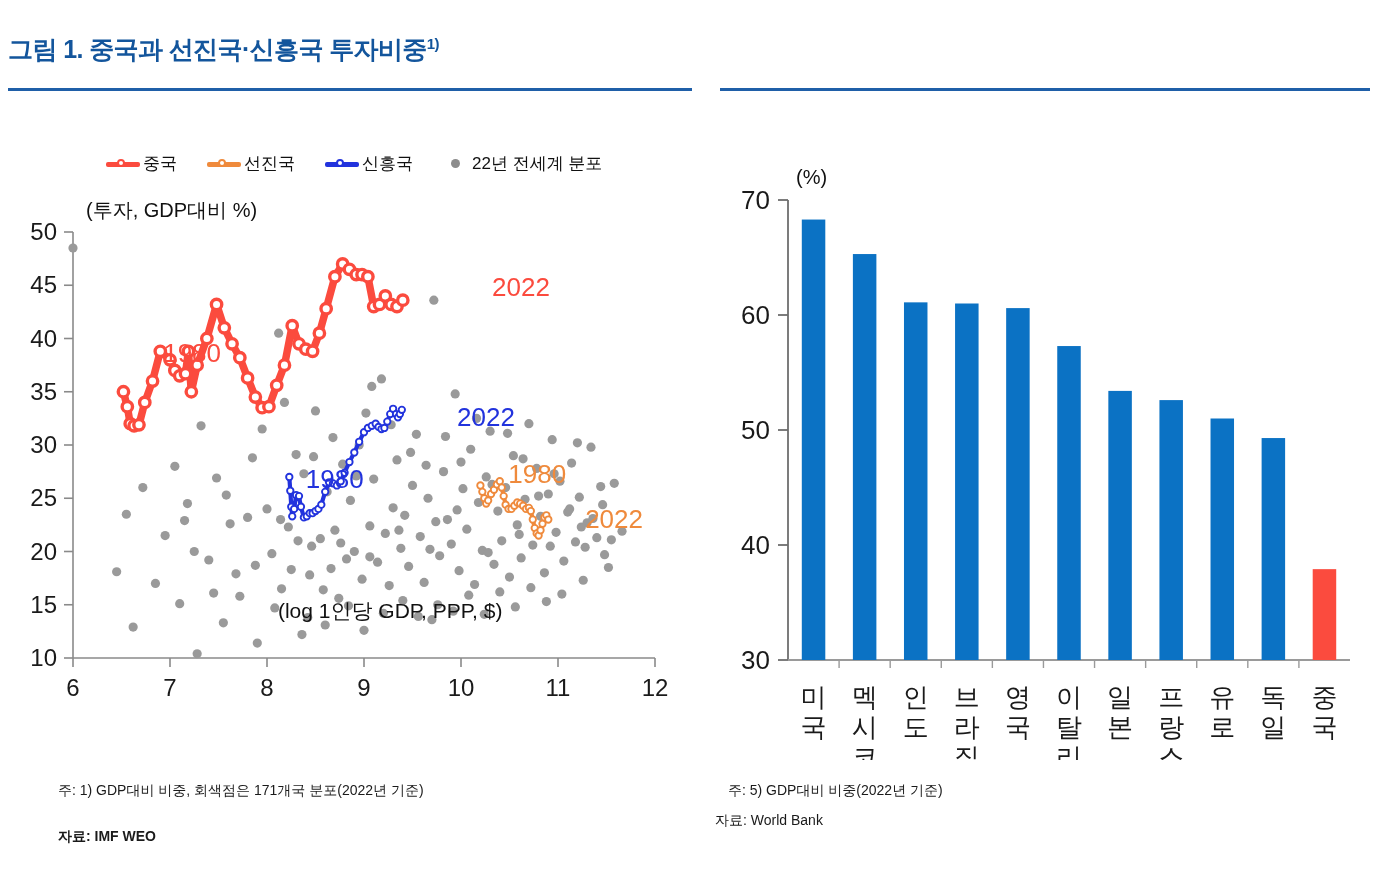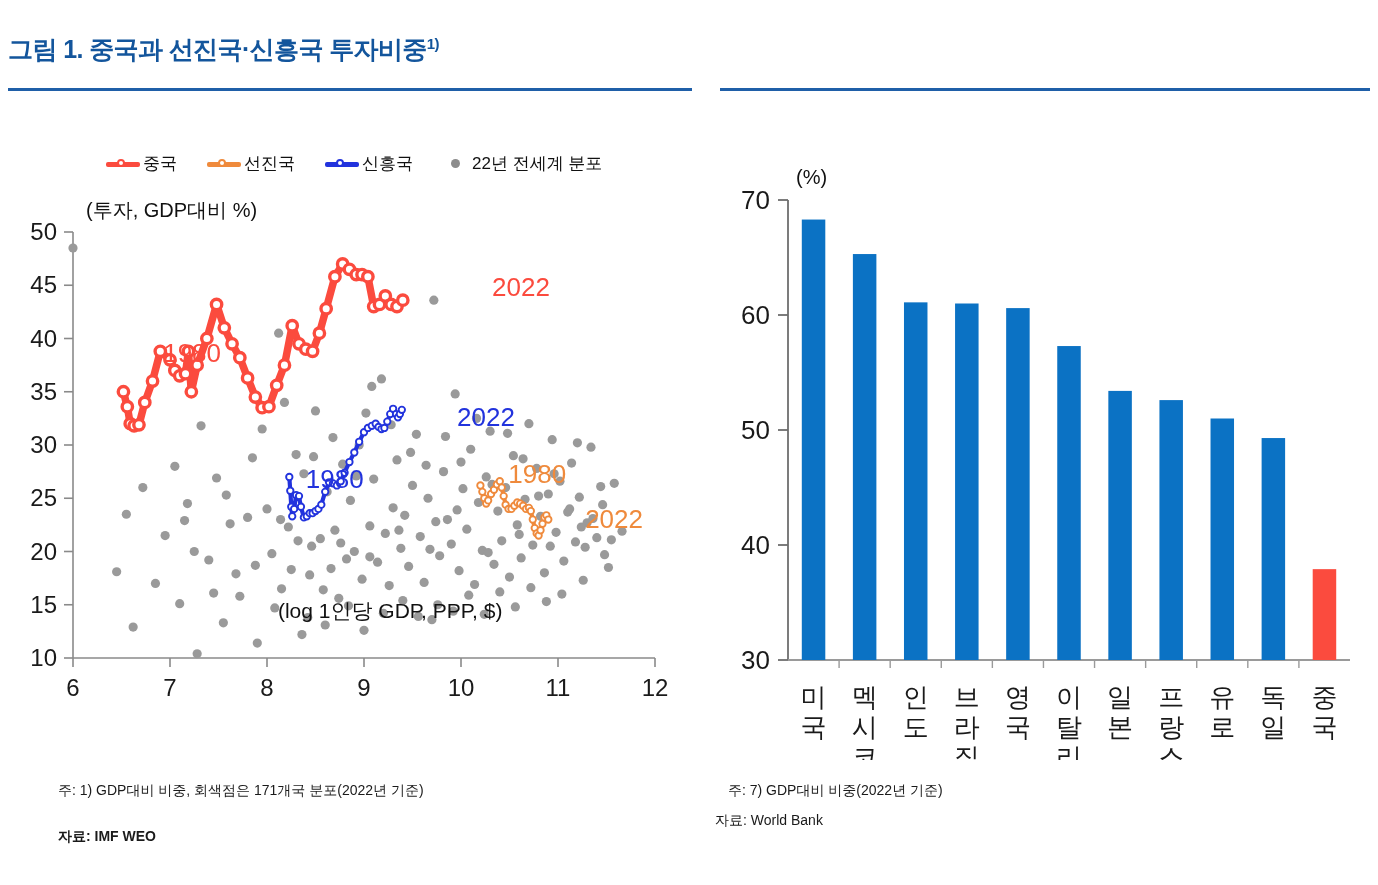--- a/index.html
+++ b/index.html
@@ -482,17 +482,17 @@
           <text x="0" y="24" text-anchor="middle" font-size="26" fill="#1a1a1a" font-family="&quot;Liberation Sans&quot;,sans-serif">독</text>
           <text x="0" y="54" text-anchor="middle" font-size="26" fill="#1a1a1a" font-family="&quot;Liberation Sans&quot;,sans-serif">일</text>
         </g>
         <rect x="612.7036363636364" y="389.15000000000003" width="23.501818181818184" height="90.84999999999997" fill="#fb4b3e"></rect>
         <g transform="translate(624.4545454545455,502)">
           <text x="0" y="24" text-anchor="middle" font-size="26" fill="#1a1a1a" font-family="&quot;Liberation Sans&quot;,sans-serif">중</text>
           <text x="0" y="54" text-anchor="middle" font-size="26" fill="#1a1a1a" font-family="&quot;Liberation Sans&quot;,sans-serif">국</text>
         </g>
       </svg>
 
-    <div class="foot" style="left:28px;top:780px;">주: 7) GDP대비 비중(2022년 기준)</div>
+    <div class="foot" style="left:28px;top:780px;">주: 5) GDP대비 비중(2022년 기준)</div>
     <div class="foot" style="left:15px;top:810px;">자료: World Bank</div>
   </div>
 
 </div>
 
 </body></html>

